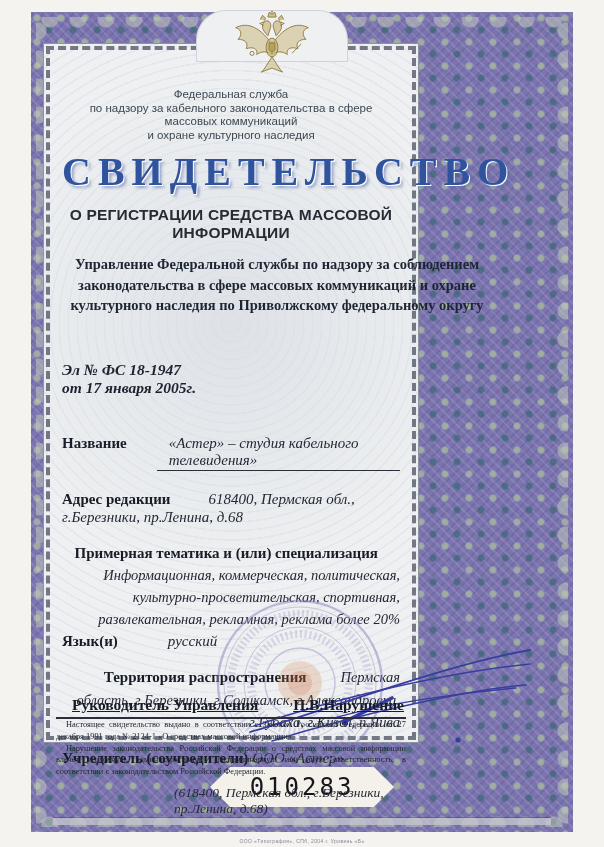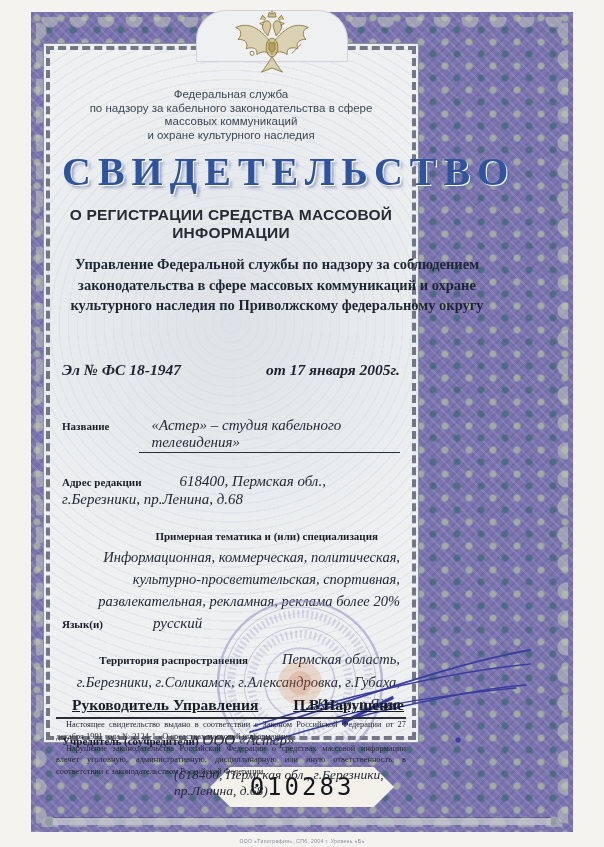--- a/index.html
+++ b/index.html
@@ -83,24 +83,24 @@
     font-family:"Liberation Sans", sans-serif; font-weight:bold;
     font-size:15.5px; color:#262b34; letter-spacing:0.2px;
   }
   .issuer {
     margin:12px auto 0; width:430px; text-align:center;
     font-weight:bold; font-size:14.5px; line-height:1.4; color:#1d2532;
   }
   
   .reg-row {
     margin-top:46px; display:flex; justify-content:space-between;
-    font-weight:bold; font-style:italic; font-size:15.5px; color:#1c222e;
-  }
-  
-  .lbl { font-weight:bold; font-size:11px; color:#171c26; }
+    font-weight:bold; font-style:italic; font-size:15.5px; color:#1c222e;flex-direction:column;
+  }
+  
+  .lbl { font-weight:bold; font-size:15px; color:#171c26; }
   .val { font-style:italic; font-size:15px; color:#232834; }
   .row-name { margin-top:38px; display:flex; align-items:baseline; }
   .row-name .val { flex:1; margin-left:30px; border-bottom:1px solid #2a2f3a; padding-left:12px; padding-bottom:1px; }
   .row-address { margin-top:19px; }
   .row-address .val { margin-left:34px; }
   .block { margin-top:16px; line-height:1.38;text-align:right; }
   .block .val { font-size:14.5px; }
   .gap-sm { display:inline-block; width:22px; }
   .gap-md { display:inline-block; width:34px; }
   .row-form { margin-top:18px; }

